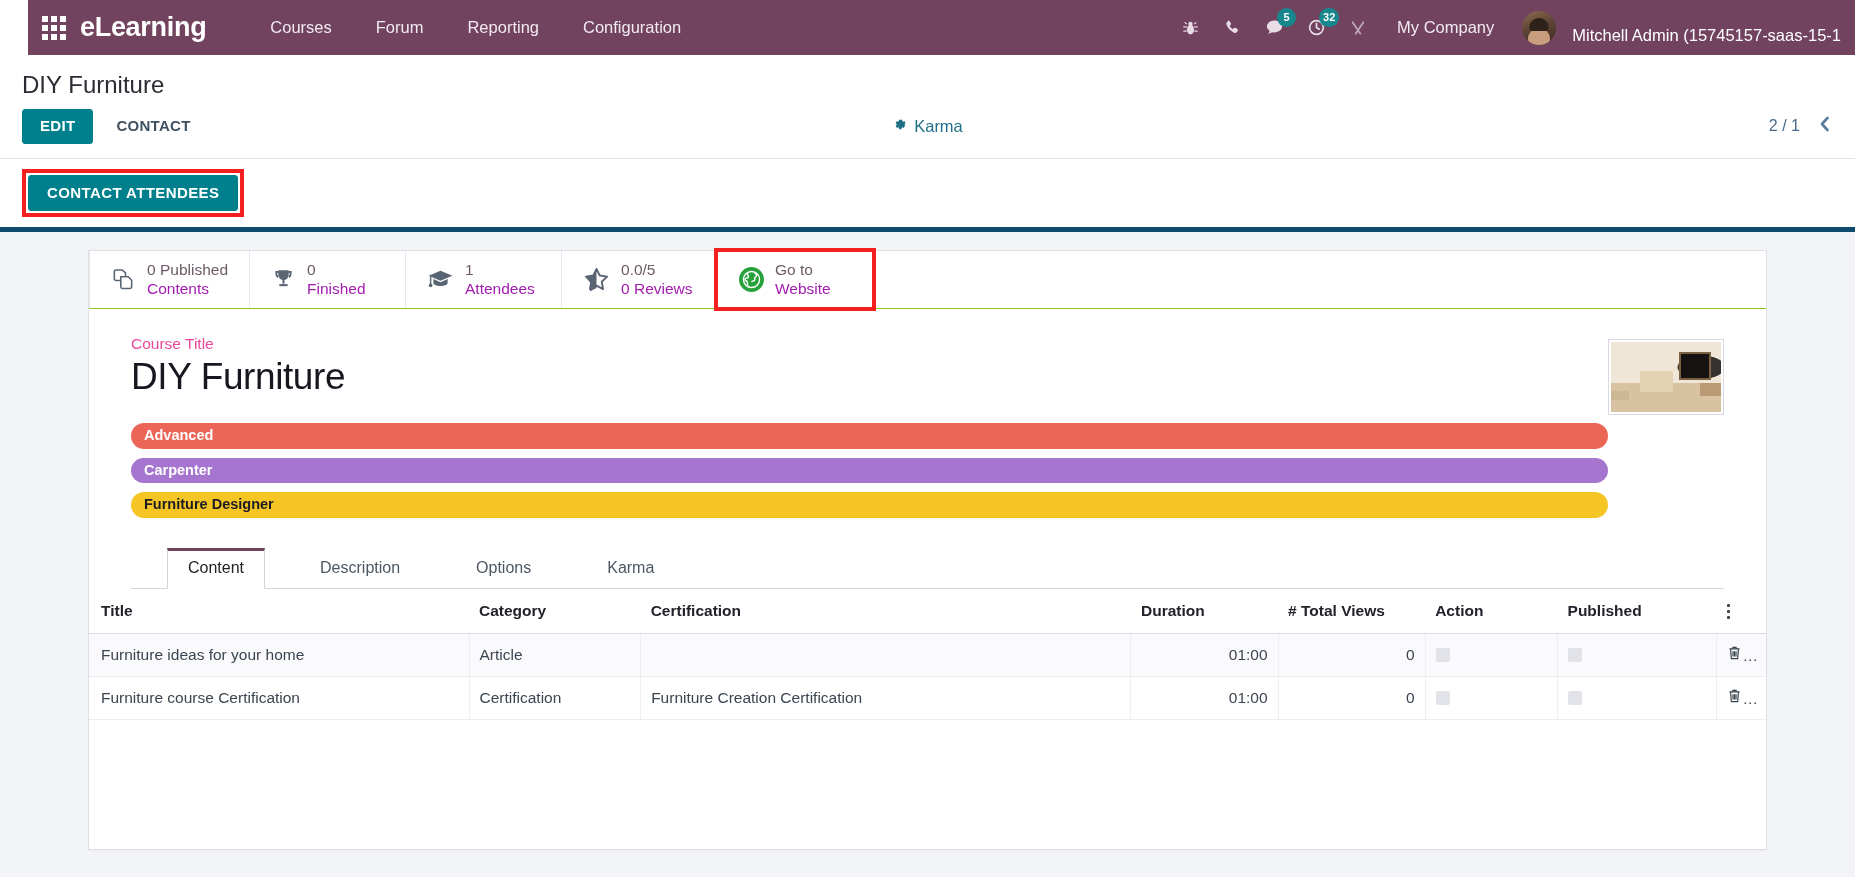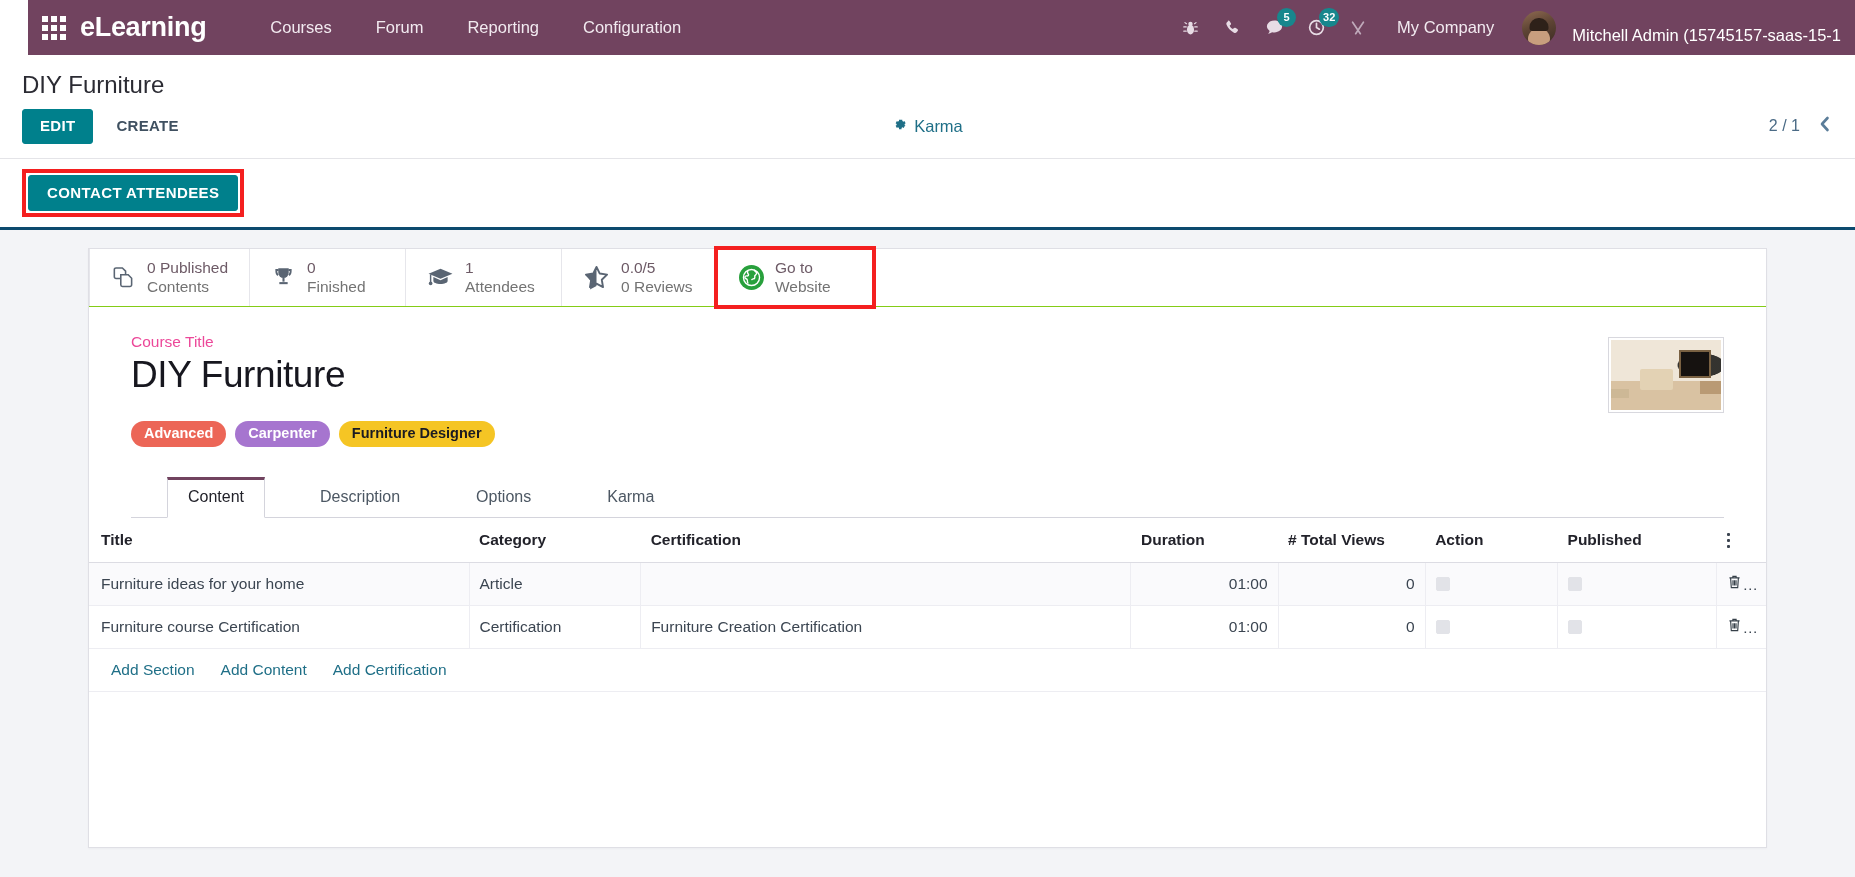--- a/index.html
+++ b/index.html
@@ -171,21 +171,21 @@
   }
   .pager-arrow {
     font-size: 22px; color: #5b7d99; cursor: pointer; line-height: 1;
     padding: 0 2px;
   }
   .pager-value { cursor: pointer; }
 
   
   .action-bar {
     border-top: 1px solid #e4e4e8;
-    border-bottom: 3px solid #0c4a6e;
+    border-bottom: 5px solid #0c4a6e;
     padding: 10px 22px;
     background: #ffffff;
     display: flex; align-items: center;
     min-height: 57px;
   }
   .btn-contact-wrap {
     border: 4px solid #f41f1f;
     padding: 2px;
     display: inline-block;
     line-height: 0;
@@ -229,21 +229,21 @@
     gap: 11px;
     padding: 0 21px;
     border-left: 1px solid #e6e6eb;
     cursor: pointer;
     min-width: 156px;
     position: relative;
   }
   .stat-ico { color: #5a6573; display: flex; align-items: center; }
   .stat-txt { line-height: 1.18; }
   .stat-val { font-size: 15.5px; color: #6d5a66; }
-  .stat-lbl { font-size: 15.5px; color: #737373; }
+  .stat-lbl { font-size: 15.5px; color: #a21caf; }
   .stat-highlight {
     outline: 4px solid #f41f1f;
     outline-offset: -1px;
     z-index: 3;
   }
   .globe {
     width: 25px; height: 25px; border-radius: 50%;
     background: #28a03c;
     position: relative;
     display:flex; align-items:center; justify-content:center;
@@ -263,21 +263,21 @@
     margin-bottom: 4px;
   }
   .course-title {
     font-size: 37px;
     color: #17171f;
     font-weight: 400;
     letter-spacing: -0.4px;
     line-height: 1.08;
     margin-bottom: 26px;
   }
-  .tags { display: flex; gap: 9px; }
+  .tags { display: flex; gap: 9px; flex-direction: column; }
   .tag {
     border-radius: 13px;
     padding: 4px 13px 5px 13px;
     font-size: 14.5px;
     font-weight: 700;
     color: #ffffff;
     line-height: 1.15;
     cursor: pointer;
     white-space: nowrap;
   }
@@ -459,21 +459,21 @@
     </div>
   </div>
 </div>
 
 <div class="control-panel">
   <div class="breadcrumb-row">
     <span class="breadcrumb">DIY Furniture</span>
   </div>
   <div class="cp-buttons-row">
     <button class="btn-edit">EDIT</button>
-    <button class="btn-create">CREATE</button>
+    <button class="btn-create">CONTACT</button>
 
     <div class="action-cog">
       <span>
         <svg width="15" height="15" viewBox="0 0 20 20" fill="#1f6f87">
           <path d="M10 6.4a3.6 3.6 0 100 7.2 3.6 3.6 0 000-7.2zm0 5.4a1.8 1.8 0 110-3.6 1.8 1.8 0 010 3.6z"></path>
           <path d="M17.3 11.6l-1.4-.8c.1-.5.1-1.1 0-1.6l1.4-.8-1.7-3-1.4.8c-.4-.3-.9-.6-1.4-.8V3.8H8.4v1.6c-.5.2-1 .5-1.4.8l-1.4-.8-1.7 3 1.4.8c-.1.5-.1 1.1 0 1.6l-1.4.8 1.7 3 1.4-.8c.4.3.9.6 1.4.8v1.6h3.4v-1.6c.5-.2 1-.5 1.4-.8l1.4.8 1.7-3z"></path>
         </svg>
       </span>
       <span>Karma</span>
     </div>
@@ -645,27 +645,18 @@
           <td class="col-pub"><span class="cb"></span></td>
           <td class="col-trash trash-cell">
             <span>
               <svg width="15" height="16" viewBox="0 0 16 18" fill="none" stroke="#364049" stroke-width="1.3">
                 <path d="M2.3 4.3h11.4M6.2 4.3V2.6h3.6v1.7M3.6 4.3l.8 11.1h7.2l.8-11.1"></path>
                 <path d="M6.3 7v6M8 7v6M9.7 7v6"></path>
               </svg>
             </span><span>...</span>
           </td>
         </tr>
-        <tr class="add-row">
-          <td colspan="8">
-            <div class="add-links">
-              <span class="add-link">Add Section</span>
-              <span class="add-link">Add Content</span>
-              <span class="add-link">Add Certification</span>
-            </div>
-          </td>
-        </tr>
       </tbody>
     </table>
     <div class="tbl-filler"></div>
 
   </div>
 </div>
 
 </body></html>

